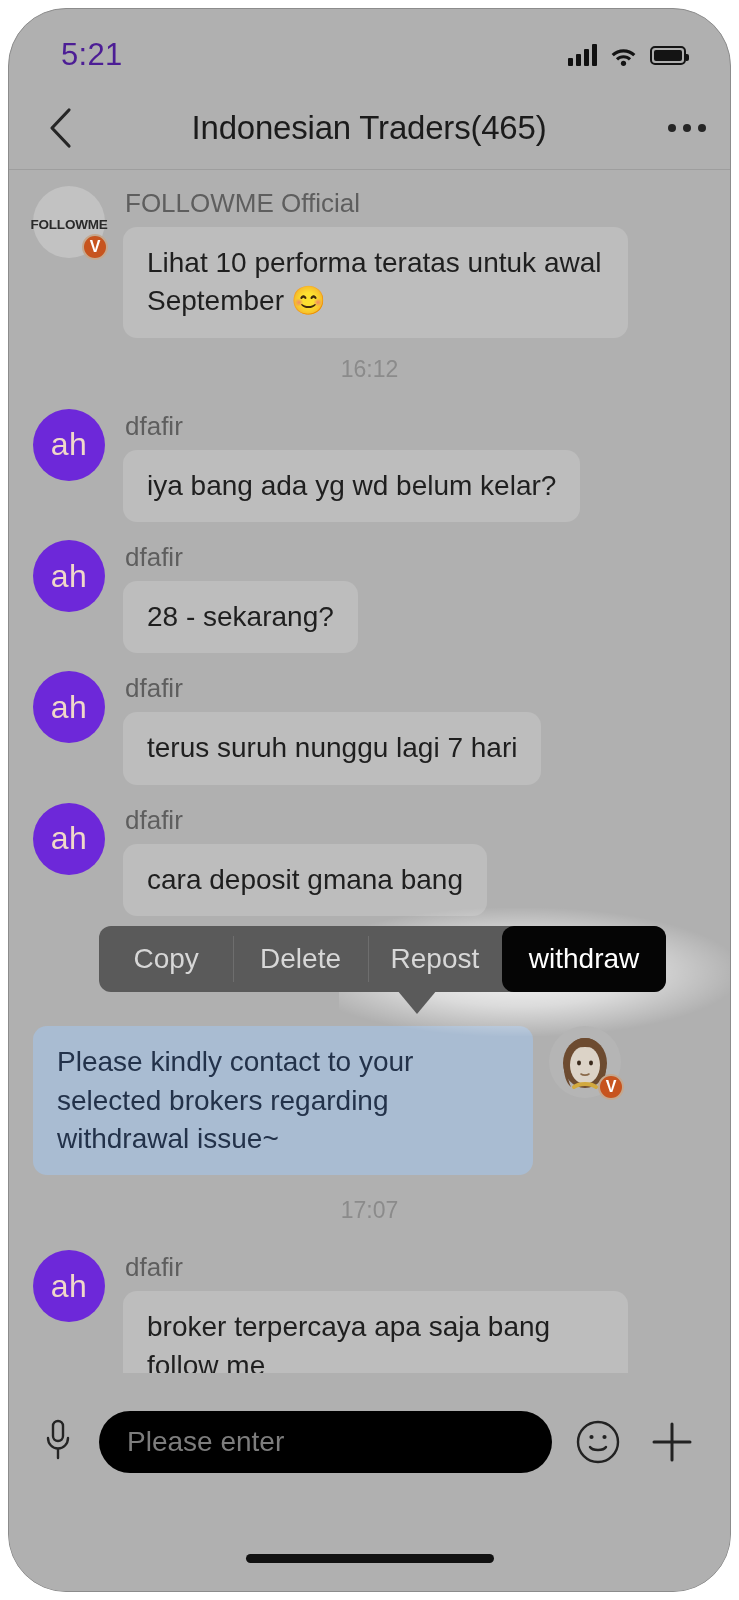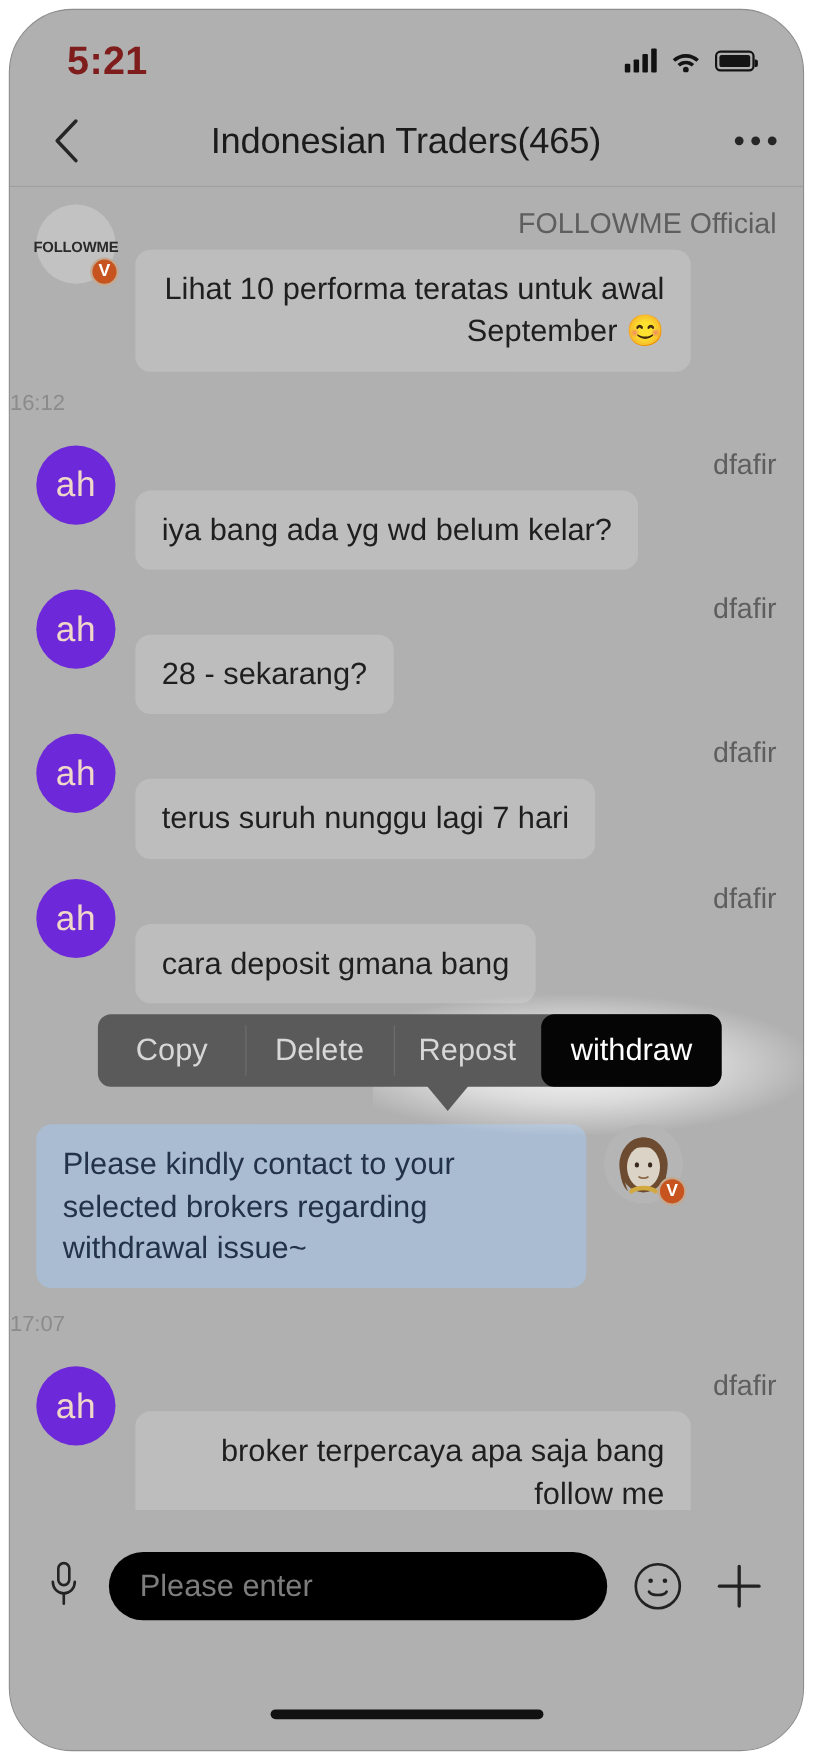--- a/index.html
+++ b/index.html
@@ -20,21 +20,21 @@
   }
 
   
   .statusbar {
     position:relative;
     height:78px;
     display:flex; align-items:center;
     padding:14px 44px 0 52px;
   }
   .status-time {
-    font-size:36px; font-weight:700; color:#7f1d1d;
+    font-size:31px; font-weight:400; color:#4c1d95;
     letter-spacing:0.3px;
   }
   .status-right {
     margin-left:auto;
     display:flex; align-items:center; gap:13px;
   }
   .signal { display:flex; align-items:flex-end; gap:3px; height:22px; }
   .signal i { display:block; width:5px; background:#111; border-radius:1px; }
   .signal i:nth-child(1){ height:8px; }
   .signal i:nth-child(2){ height:12px; }
@@ -101,50 +101,50 @@
     letter-spacing:-0.2px; transform:translateY(2px);
   }
   .vbadge {
     position:absolute; right:-3px; bottom:-2px;
     width:26px; height:26px; border-radius:50%;
     background:#c7541e; color:#fff;
     font-size:16px; font-weight:700;
     display:flex; align-items:center; justify-content:center;
     border:2px solid #c4a88f;
   }
-  .msg-col { display:flex; flex-direction:column; min-width:0; flex:1;text-align:right; }
+  .msg-col { display:flex; flex-direction:column; min-width:0; flex:1; }
   .sender {
     font-size:26px; color:#5e5e5e; margin:2px 0 8px 2px;
   }
   .bubble {
     background:#bdbdbd;
     border-radius:14px;
     padding:17px 24px;
     font-size:28px; line-height:1.37; color:#1f1f1f;
     align-self:flex-start;
     max-width:505px;
   }
   .bubble.wide { max-width:505px; }
 
   .timestamp {
-    font-size:20px; color:#8b8b8b;
+    text-align:center; font-size:23px; color:#8b8b8b;
     margin:12px 0 26px 0;
   }
 
   
   .msg-row.out { padding-right:24px; }
   .bubble.out {
     background:#a9bcd2; color:#23324a; max-width:500px;
     align-self:flex-end; margin-right:16px;
   }
 
   
   .menu-wrap {
     position:relative;
-    padding:0 16px;
+    padding:0 26px;
     margin:10px 0 0 0;
   }
   .glow {
     position:absolute;
     left:330px; top:-18px;
     width:400px; height:128px;
     background:radial-gradient(ellipse at 45% 50%, rgba(255,255,255,0.92) 0%, rgba(255,255,255,0.55) 38%, rgba(255,255,255,0.0) 72%);
     pointer-events:none;
   }
   .ctxmenu {

